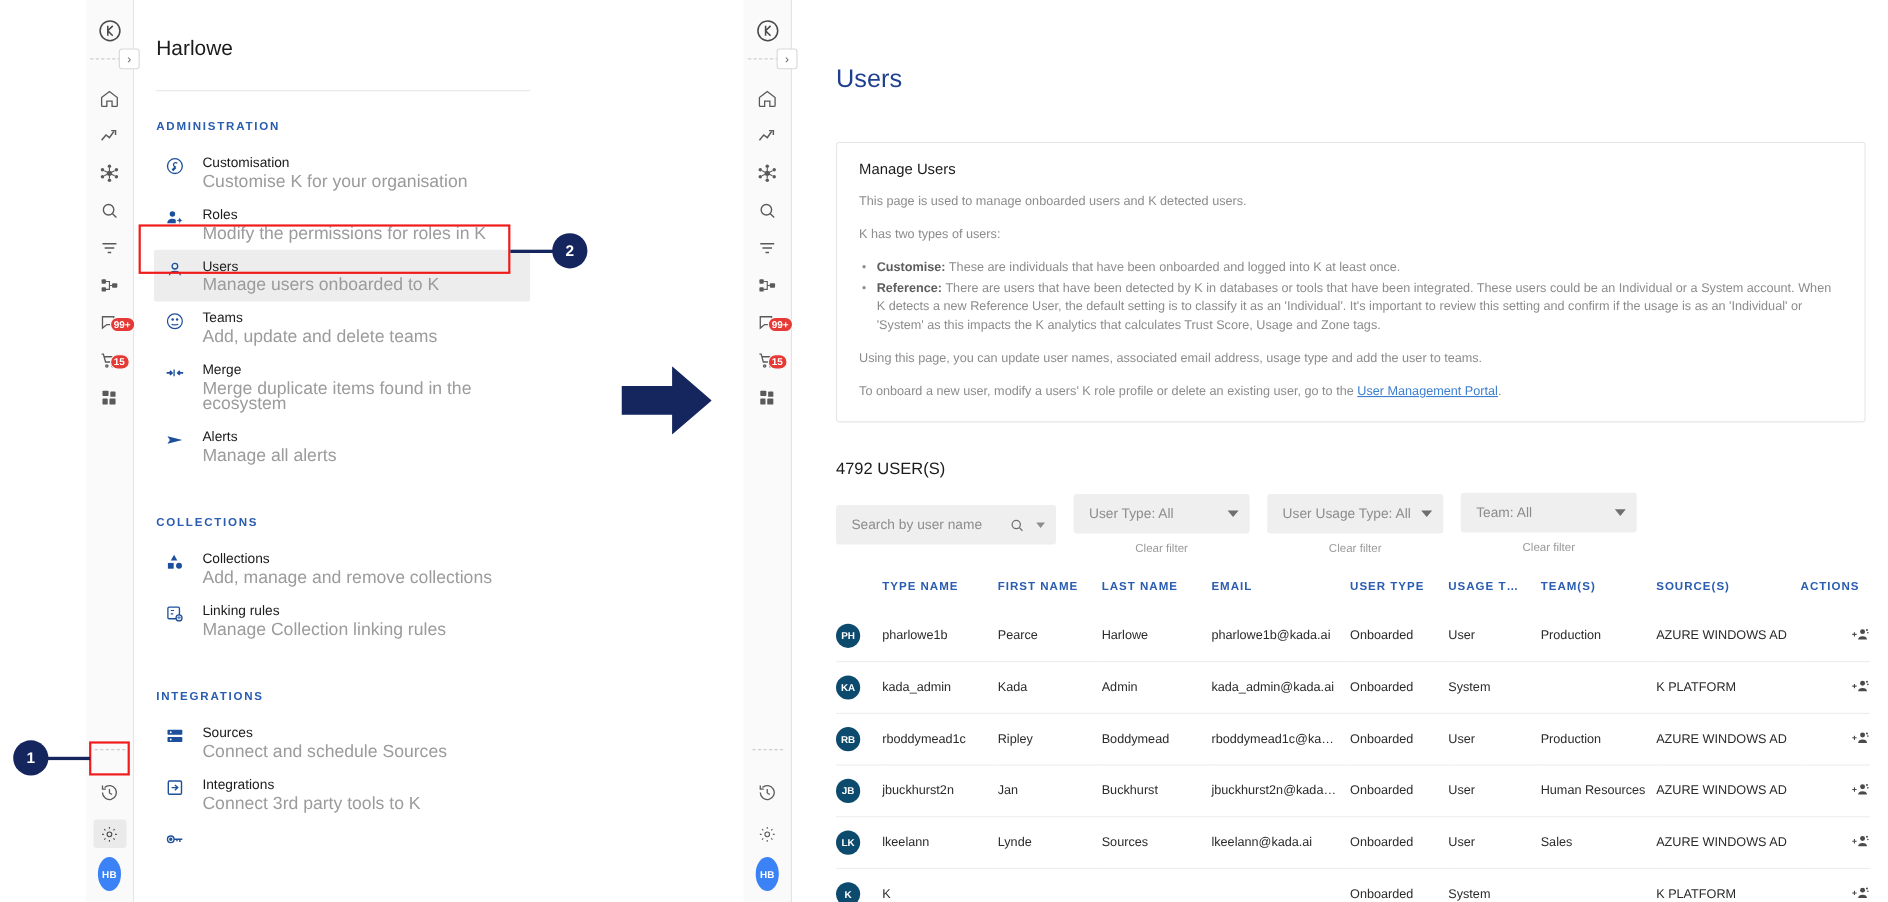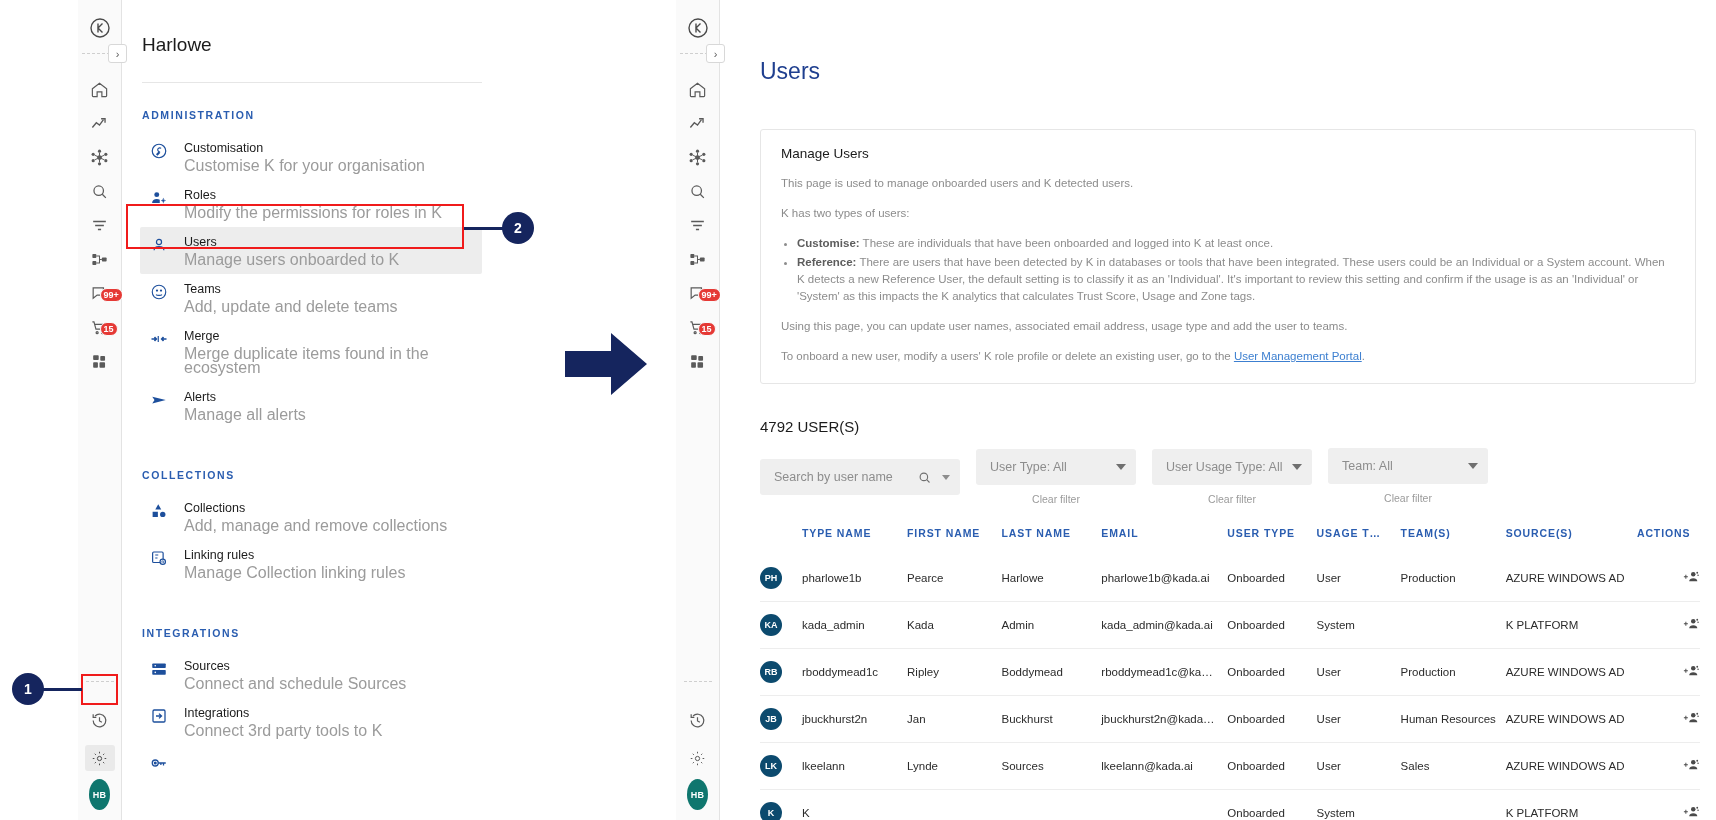--- a/index.html
+++ b/index.html
@@ -39,21 +39,21 @@
   .rail-sep { position:absolute; width:28px; border-top:1px dashed #cfcfcf; }
   .badge {
     position: absolute; top: 12px; left: 20px;
     background: #e53935; color: #fff; border-radius: 9px;
     font-size: 9px; line-height: 13px; height: 14px; min-width: 16px;
     padding: 0 3px; text-align: center; font-weight: 700;
     border: 1.5px solid #fafafa;
   }
   .avatar-rail {
     width: 21px; height: 31px; border-radius: 50%;
-    background: #0f766e; color: #fff; font-size: 9px; font-weight: 700;
+    background: #3b82f6; color: #fff; font-size: 9px; font-weight: 700;
     display: flex; align-items: center; justify-content: center;
     letter-spacing: .2px;
   }
   .gear-hl {
     background: #eaeaea; border-radius: 3px;
     width: 30px; height: 26px; display:flex; align-items:center; justify-content:center;
   }
 
   
   #left-rail { left: 78px; }

